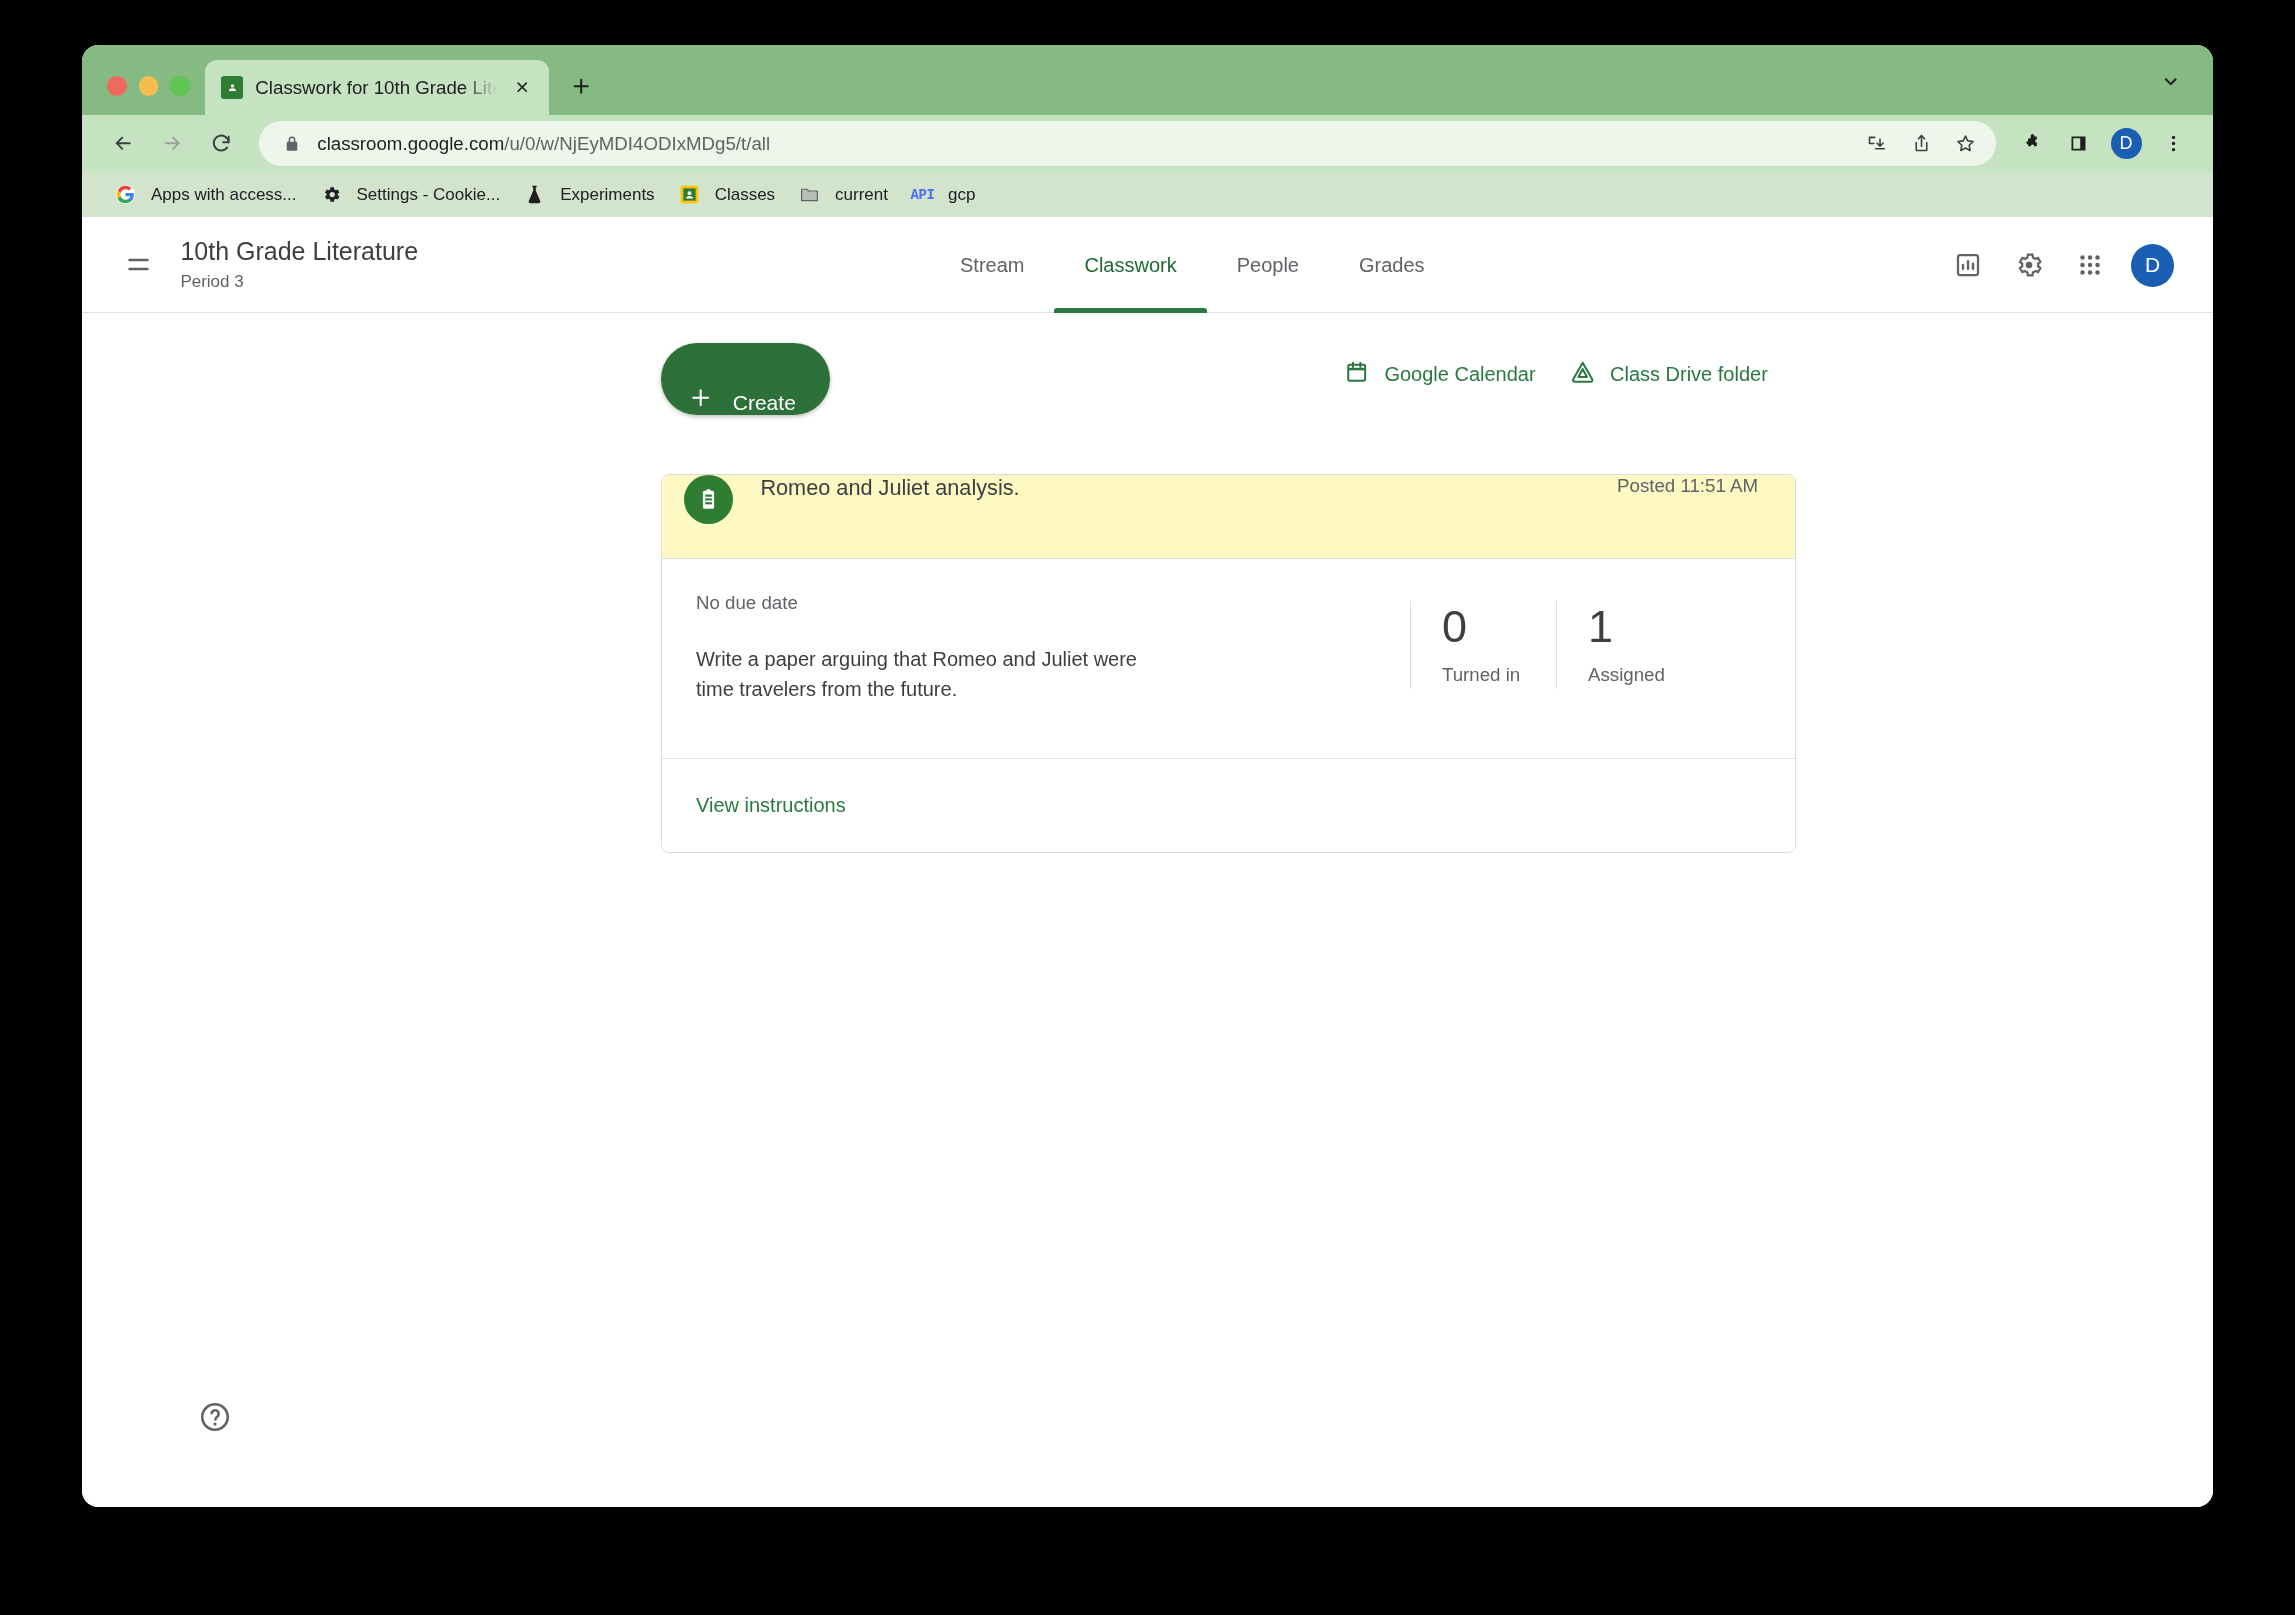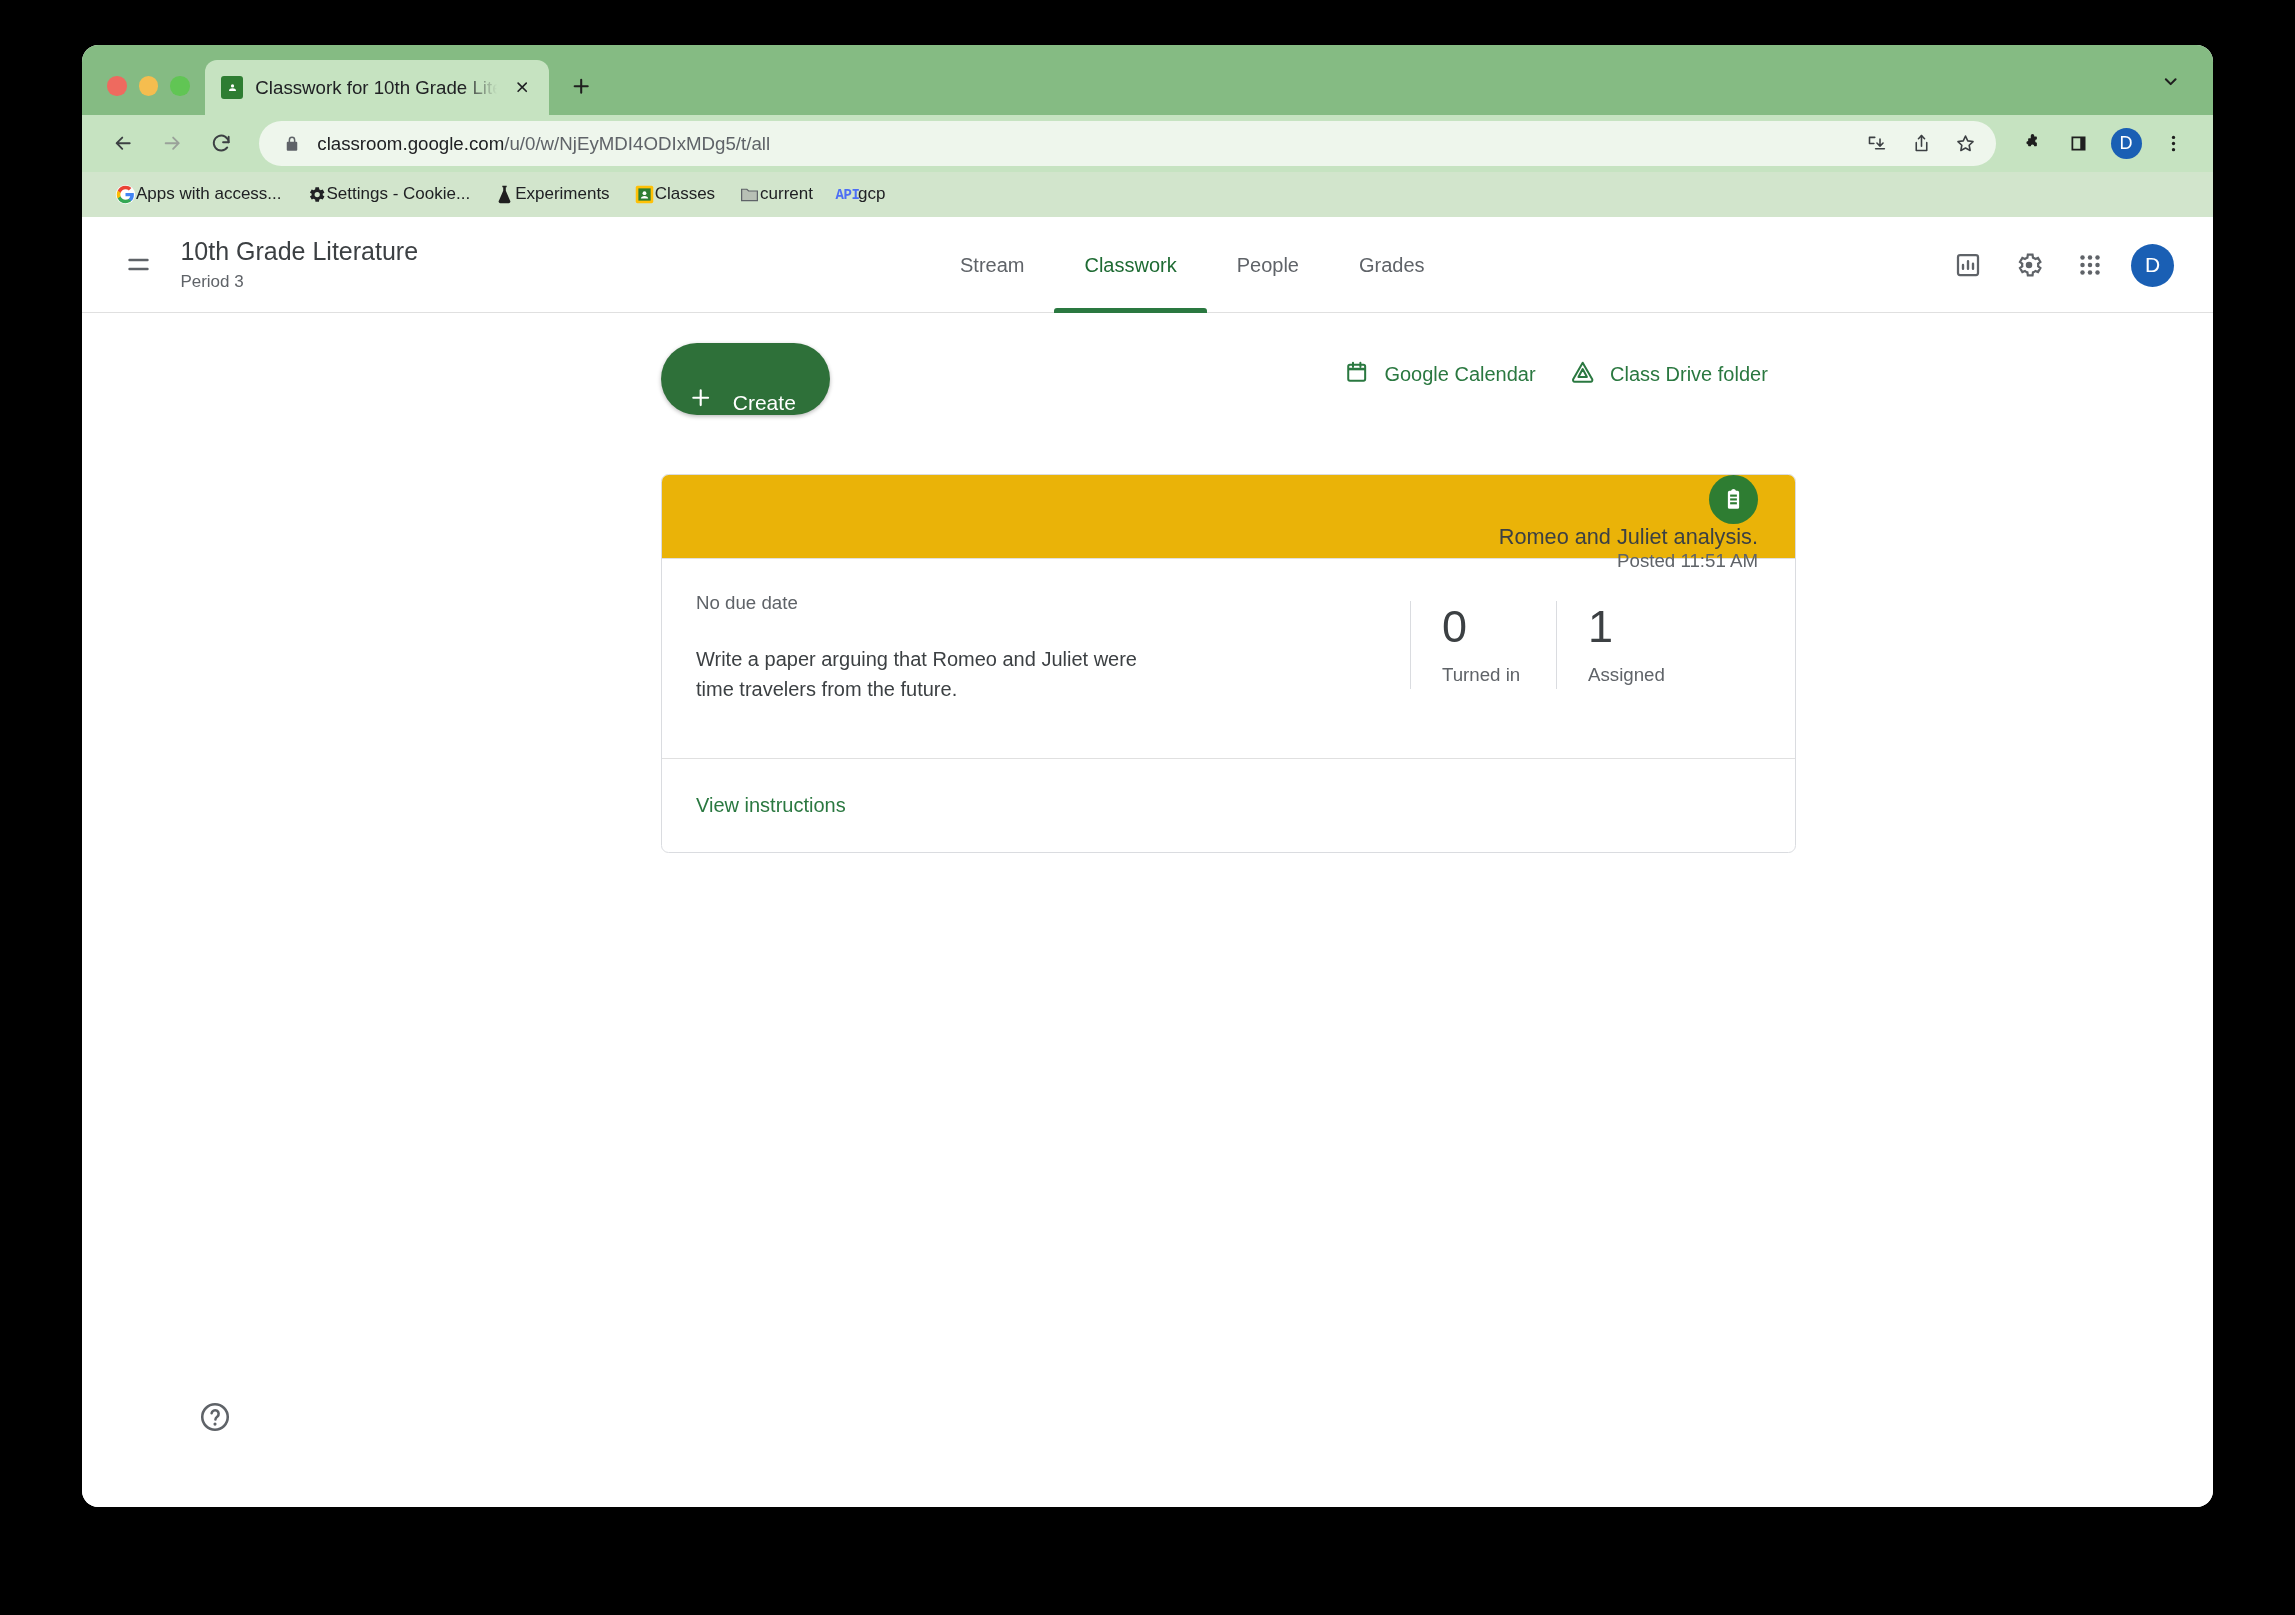--- a/index.html
+++ b/index.html
@@ -143,21 +143,21 @@
   }
 
   
   #bookmarks-bar {
     height: 45px;
     background: #d2e5cc;
     display: flex; align-items: center;
     padding-left: 21px; gap: 0;
   }
   .bookmark {
-    display: flex; gap: 0;
+    display: flex; align-items: center; gap: 15px;
     padding: 4.5px 12px; border-radius: 6px;
     font-size: 17px; color: #202124;
     white-space: nowrap;
   }
   .bm-icon { width: 21px; height: 21px; flex: 0 0 auto; display:flex; align-items:center; justify-content:center;}
   .bm-icon svg { width: 21px; height: 21px; }
   .bm-api {
     font-family: "Liberation Mono", monospace;
     font-size: 14px; color: #4c6ef5; font-weight: bold;
     letter-spacing: -0.4px;
@@ -258,26 +258,25 @@
   #assignment-card {
     position: absolute;
     left: 579px; top: 257px;
     width: 1135px;
     background: #fff;
     border: 0.7px solid #dadce0;
     border-radius: 7.5px;
     overflow: hidden;
   }
   #card-header {
-    background: #eab308;
+    background: #fef9c3;
     height: 84px;
-    display: flex; align-items: flex-end;
+    display: flex; align-items: flex-start;
     padding: 0 37px 0 22.4px;
     border-bottom: 0.7px solid #e0e0e0;
-    flex-direction: column;
   }
   #assignment-icon {
     width: 49px; height: 49px; border-radius: 50%;
     background: #2e7d32;
     display: flex; align-items: center; justify-content: center;
     flex: 0 0 auto;
   }
   #assignment-icon svg { width: 27px; height: 27px; }
   #assignment-title {
     margin-left: 27px;

